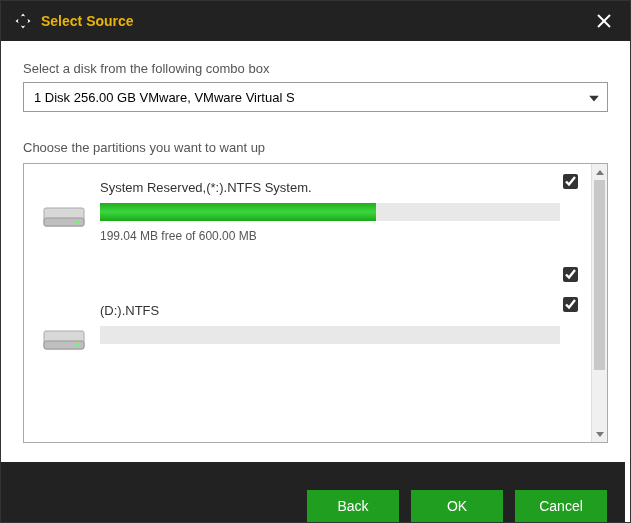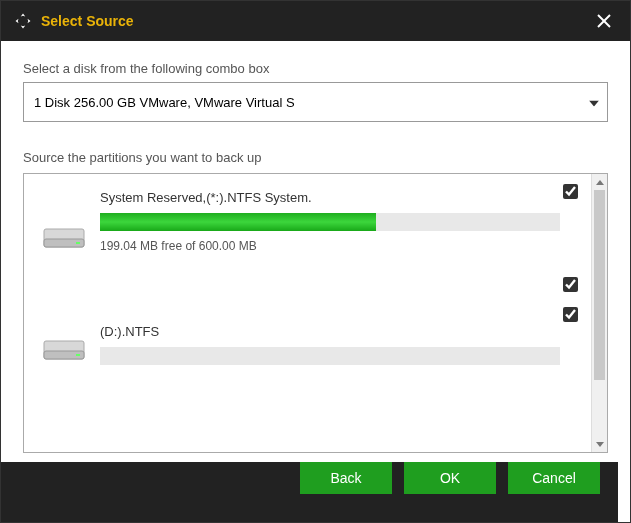--- a/index.html
+++ b/index.html
@@ -8,43 +8,43 @@
   .titlebar { background: #222; height: 40px; display: flex; align-items: center; padding: 0 12px; color: #eab308; font-weight: 600; font-size: 14px; }
   .titlebar .icon { width: 20px; height: 20px; margin-right: 8px; display:flex; align-items:center; justify-content:center; }
   .titlebar .spacer { flex: 1; }
   .titlebar .close { width: 28px; height: 28px; display:flex; align-items:center; justify-content:center; cursor:pointer; }
   .titlebar .close svg { stroke: #fff; }
 
   .content { padding: 20px 22px 0 22px; border-radius: 9px; }
 
   .label { font-size: 13px; color: #555; margin-bottom: 6px; }
 
-  .combo { position: relative; width: 100%; height: 40px; border: 1px solid #999; background: #fff; display:flex; align-items:center; padding: 0 10px; cursor:pointer; font-size: 13px; }
+  .combo { position: relative; width: 100%; height: 30px; border: 1px solid #999; background: #fff; display:flex; align-items:center; padding: 0 10px; cursor:pointer; font-size: 13px; }
   .combo .arrow { position:absolute; right:8px; top:50%; transform:translateY(-50%); }
 
   .sect2 { margin-top: 28px; }
 
   .list-frame { margin-top: 8px; border: 1px solid #aaa; height: 280px; position:relative; background:#fff; }
   .list-scroll { position:absolute; top:0; left:0; right:16px; bottom:0; overflow:hidden; }
   .scrollbar-track { position:absolute; top:0; right:0; bottom:0; width:16px; background:#f0f0f0; border-left:1px solid #ddd; }
   .scrollbar-up, .scrollbar-down { height:16px; display:flex; align-items:center; justify-content:center; background:#f0f0f0; }
   .scrollbar-thumb { position:absolute; left:2px; right:2px; top:16px; height:190px; background:#c8c8c8; }
   .scrollbar-down { position:absolute; bottom:0; left:0; right:0; }
 
   .part-item { padding: 16px 18px 14px 18px; position:relative; }
   .part-check { position:absolute; top:10px; right:12px; width:16px; height:16px; }
-  .part-body { display:flex; align-items:flex-end; }
+  .part-body { display:flex; align-items:flex-start; }
   .disk-icon { width:44px; height:30px; margin-top:22px; margin-right:14px; flex-shrink:0; }
   .part-info { flex:1; }
   .part-name { font-size: 13px; color:#333; margin-bottom:8px; }
   .bar-bg { height:18px; background:#e8e8e8; width:460px; max-width:100%; position:relative; }
   .bar-fill { height:100%; background: linear-gradient(to bottom, #1fae1f 0%, #3cd63c 50%, #18a818 100%); }
   .part-free { font-size: 12px; color:#555; margin-top:8px; }
 
-  .footer { position:absolute; bottom:0; left:0; right:12px; height:60px; background:#222; display:flex; align-items:flex-start; justify-content:flex-end; padding: 0 18px; gap:12px; }
+  .footer { position:absolute; bottom:0; left:0; right:5px; height:60px; background:#222; display:flex; align-items:flex-end; justify-content:flex-end; padding: 0 18px; gap:12px; }
   .btn { width:92px; height:32px; background:#1f9e1f; color:#fff; border:none; font-size:14px; cursor:pointer; display:flex; align-items:center; justify-content:center; }
 
   input[type=checkbox].chk { width:15px; height:15px; accent-color:#333; cursor:pointer; }
 </style>
 </head>
 <body>
 
 <div class="titlebar">
   <span class="icon">
     <svg width="18" height="18" viewBox="0 0 24 24">
@@ -66,21 +66,21 @@
   <div class="combo">
     <span>1 Disk 256.00 GB VMware,  VMware Virtual S</span>
     <span class="arrow">
       <svg width="10" height="6" viewBox="0 0 10 6">
           <polygon points="0,0 10,0 5,6" fill="#333"></polygon>
         </svg>
     </span>
   </div>
 
   <div class="sect2">
-    <div class="label">Source the partitions you want to back up</div>
+    <div class="label">Choose the partitions you want to want up</div>
     <div class="list-frame">
       <div class="list-scroll" id="list-scroll">
           <div class="part-item">
             <span class="part-check"><input type="checkbox" class="chk" checked="" style=""></span>
             <div class="part-body">
               <div class="disk-icon"><svg viewBox="0 0 44 30">
                   <rect x="2" y="6" width="40" height="18" rx="2" fill="#d8d8d8" stroke="#aaa"></rect>
                   <rect x="2" y="16" width="40" height="8" rx="2" fill="#bfbfbf" stroke="#999"></rect>
                   <rect x="34" y="19" width="4" height="2" fill="#6f6"></rect>
                 </svg></div>

